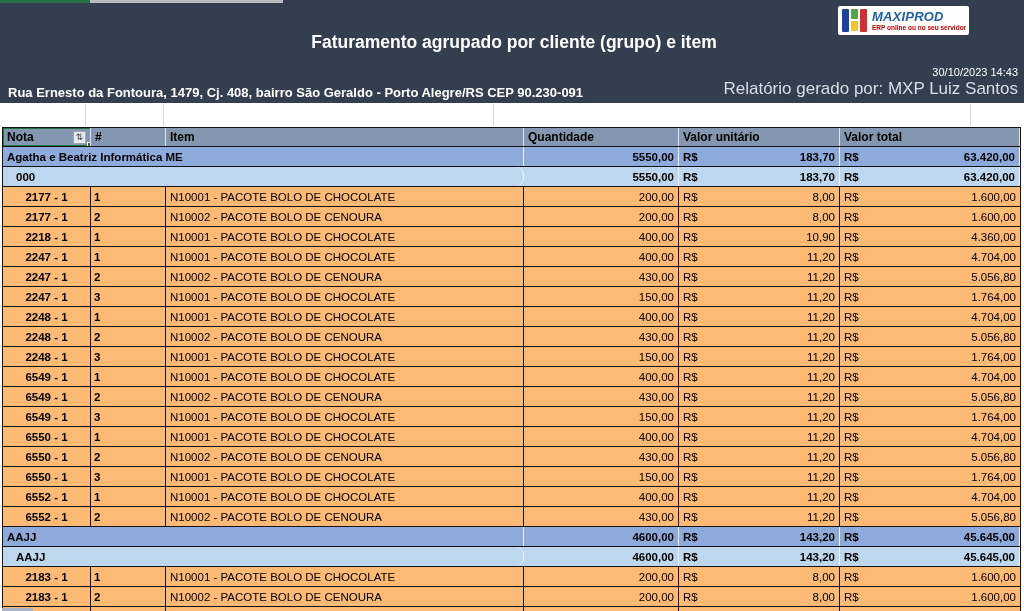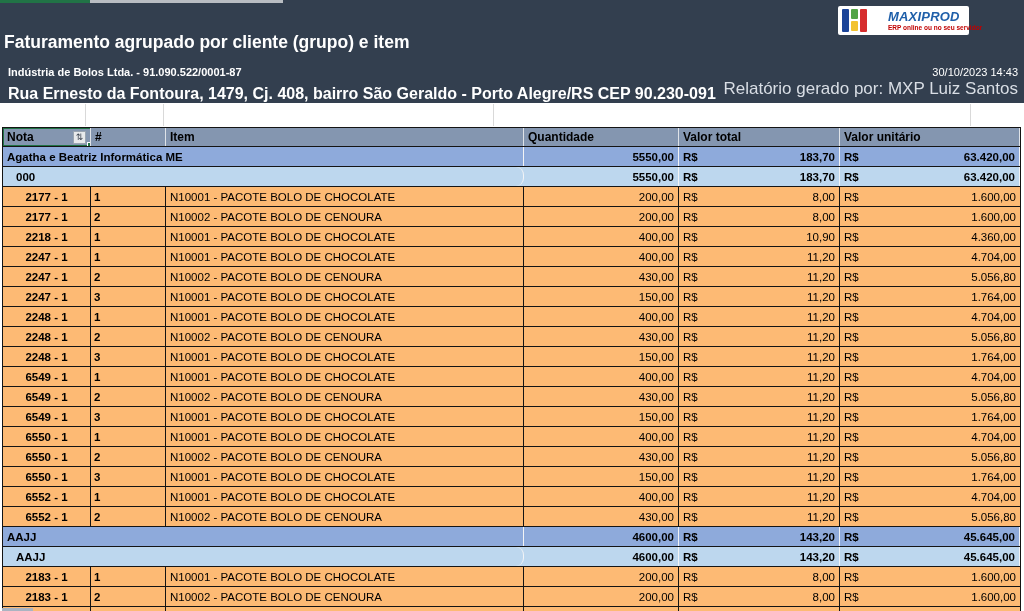--- a/index.html
+++ b/index.html
@@ -7,30 +7,30 @@
          font-family:"Liberation Sans",sans-serif;overflow:hidden;}
 
   
   .strip{position:absolute;top:0;height:3px;}
   .strip.green{left:0;width:90px;background:#217346;}
   .strip.gray{left:90px;width:193px;background:#b9bdc2;}
   .strip.dark{left:283px;width:741px;background:#333F4F;}
 
   
   .band{position:absolute;left:0;top:3px;width:1024px;height:100px;background:#333F4F;}
-  .band .title{position:absolute;left:4px;right:0;top:29px;text-align:left;
+  .band .title{position:absolute;left:4px;right:0;top:29px;text-align:center;
                color:#ffffff;font-size:17.5px;font-weight:bold;}
   .band .co1{position:absolute;left:8px;top:63px;color:#ffffff;font-size:11px;font-weight:bold;}
-  .band .co2{position:absolute;left:8px;top:82px;color:#ffffff;font-size:16px;font-weight:bold;}
+  .band .co2{position:absolute;left:8px;top:82px;color:#ffffff;font-size:13px;font-weight:bold;}
   .band .dt {position:absolute;right:6px;top:63px;color:#ffffff;font-size:11px;font-weight:normal;}
   .band .gen{position:absolute;right:6px;top:76px;color:#d9dee5;font-size:17px;text-align:right;}
 
   
   .logo{position:absolute;left:838px;top:3px;width:131px;height:29px;background:#ffffff;
-        border-radius:2px;display:flex;align-items:center;gap:20px;padding:2px 4px;box-sizing:border-box;}
+        border-radius:2px;display:flex;align-items:center;gap:4px;padding:2px 4px;box-sizing:border-box;}
   .logo-icon{position:relative;width:26px;height:23px;flex:0 0 auto;}
   .logo-icon .b1{position:absolute;left:0;top:0;width:7px;height:23px;background:#1B4499;border-radius:1px;}
   .logo-icon .b2{position:absolute;left:9px;top:0;width:7px;height:10px;background:#52A447;border-radius:1px;}
   .logo-icon .b3{position:absolute;left:9px;top:12px;width:7px;height:10px;background:#F2C230;border-radius:1px;}
   .logo-icon .b4{position:absolute;left:18px;top:0;width:7px;height:23px;background:#D62E2E;border-radius:1px;}
   .logo-text{display:flex;flex-direction:column;line-height:1;}
   .logo-brand{font-size:13px;font-weight:bold;font-style:italic;color:#1F5FA9;letter-spacing:.2px;}
   .logo-tag{font-size:6.5px;font-weight:bold;color:#C00000;white-space:nowrap;margin-top:2px;}
 
   
@@ -74,21 +74,20 @@
 <body>
 
 <div class="stage">
 
   <div class="strip green"></div>
   <div class="strip gray"></div>
   <div class="strip dark"></div>
 
   <div class="band">
     <div class="title">Faturamento agrupado por cliente (grupo) e item</div>
-    <div class="co1">Indústria de Bolos Ltda. - 91.090.522/0001-87</div>
     <div class="co2">Rua Ernesto da Fontoura, 1479, Cj. 408, bairro São Geraldo - Porto Alegre/RS CEP 90.230-091</div>
     <div class="dt">30/10/2023 14:43</div>
     <div class="gen">Relatório gerado por: MXP Luiz Santos</div>
 
     <div class="logo">
       <div class="logo-icon">
         <div class="b1"></div>
           <div class="b2"></div>
           <div class="b3"></div>
           <div class="b4"></div>
@@ -117,24 +116,24 @@
       <div class="c">
           <span>#</span>
         </div>
       <div class="c">
           <span>Item</span>
         </div>
       <div class="c">
           <span>Quantidade</span>
         </div>
       <div class="c">
+          <span>Valor unitário</span>
+        </div>
+      <div class="c">
           <span>Valor total</span>
-        </div>
-      <div class="c">
-          <span>Valor unitário</span>
         </div>
     </div>
     <div id="rows-host">
         <div class="trow grp">
           <div class="c span3">Agatha e Beatriz Informática ME</div>
           <div class="c qty">5550,00</div>
           <div class="c money">
             <span>R$</span>
             <span>183,70</span>
           </div>

